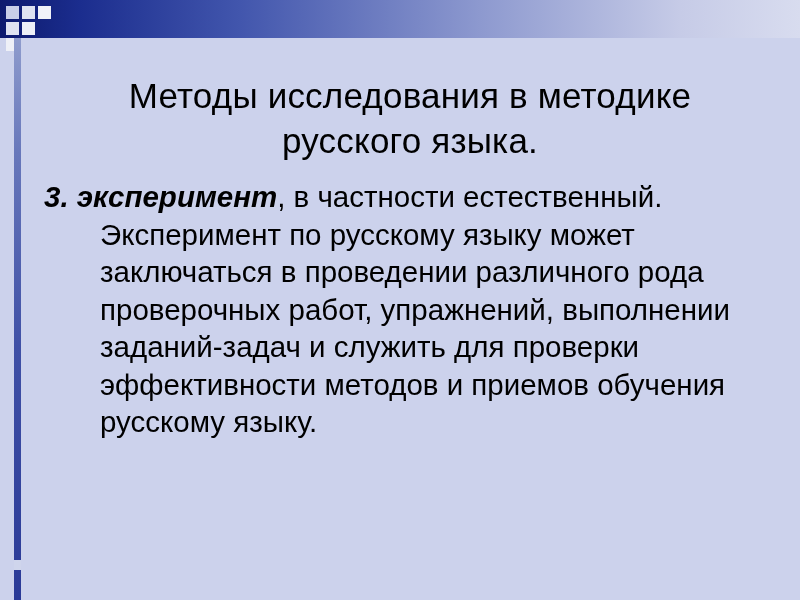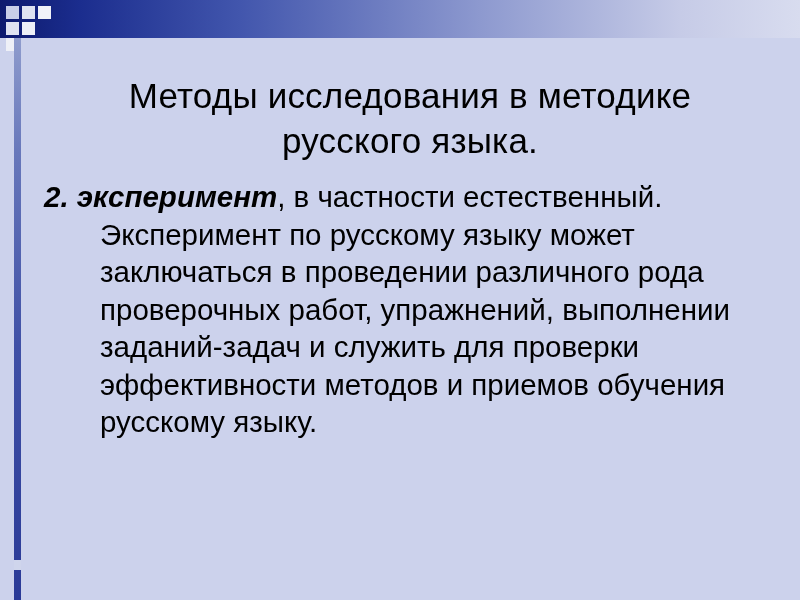--- a/index.html
+++ b/index.html
@@ -109,16 +109,16 @@
   <div class="sq sq4"></div>
   <div class="sq sq5"></div>
   <div class="sq sq6"></div>
 
   <div class="left-bar"></div>
   <div class="left-bar-notch"></div>
 
   <h1 class="title">Методы исследования в методике русского языка.</h1>
 
   <div class="body-block">
-    <p class="body-para"><span class="lead">2. эксперимент</span><span>, в частности естественный. Эксперимент по русскому языку может заключаться в проведении различного рода проверочных работ, упражнений, выполнении заданий-задач и служить для проверки эффективности методов и приемов обучения русскому языку.</span></p>
+    <p class="body-para"><span class="lead">3. эксперимент</span><span>, в частности естественный. Эксперимент по русскому языку может заключаться в проведении различного рода проверочных работ, упражнений, выполнении заданий-задач и служить для проверки эффективности методов и приемов обучения русскому языку.</span></p>
   </div>
 
 </div>
 
 </body></html>

